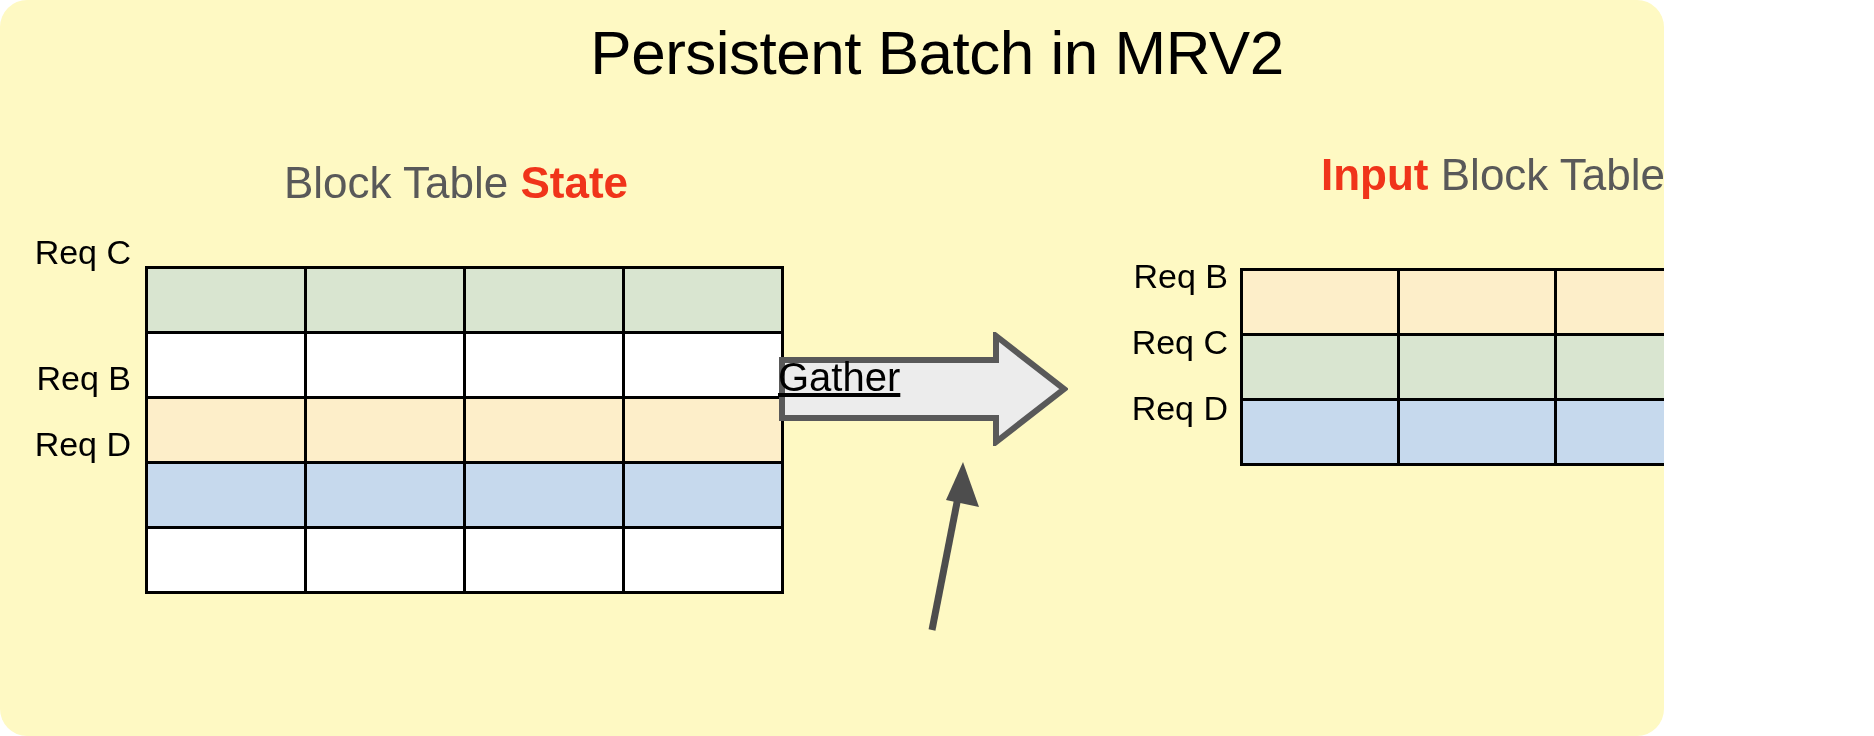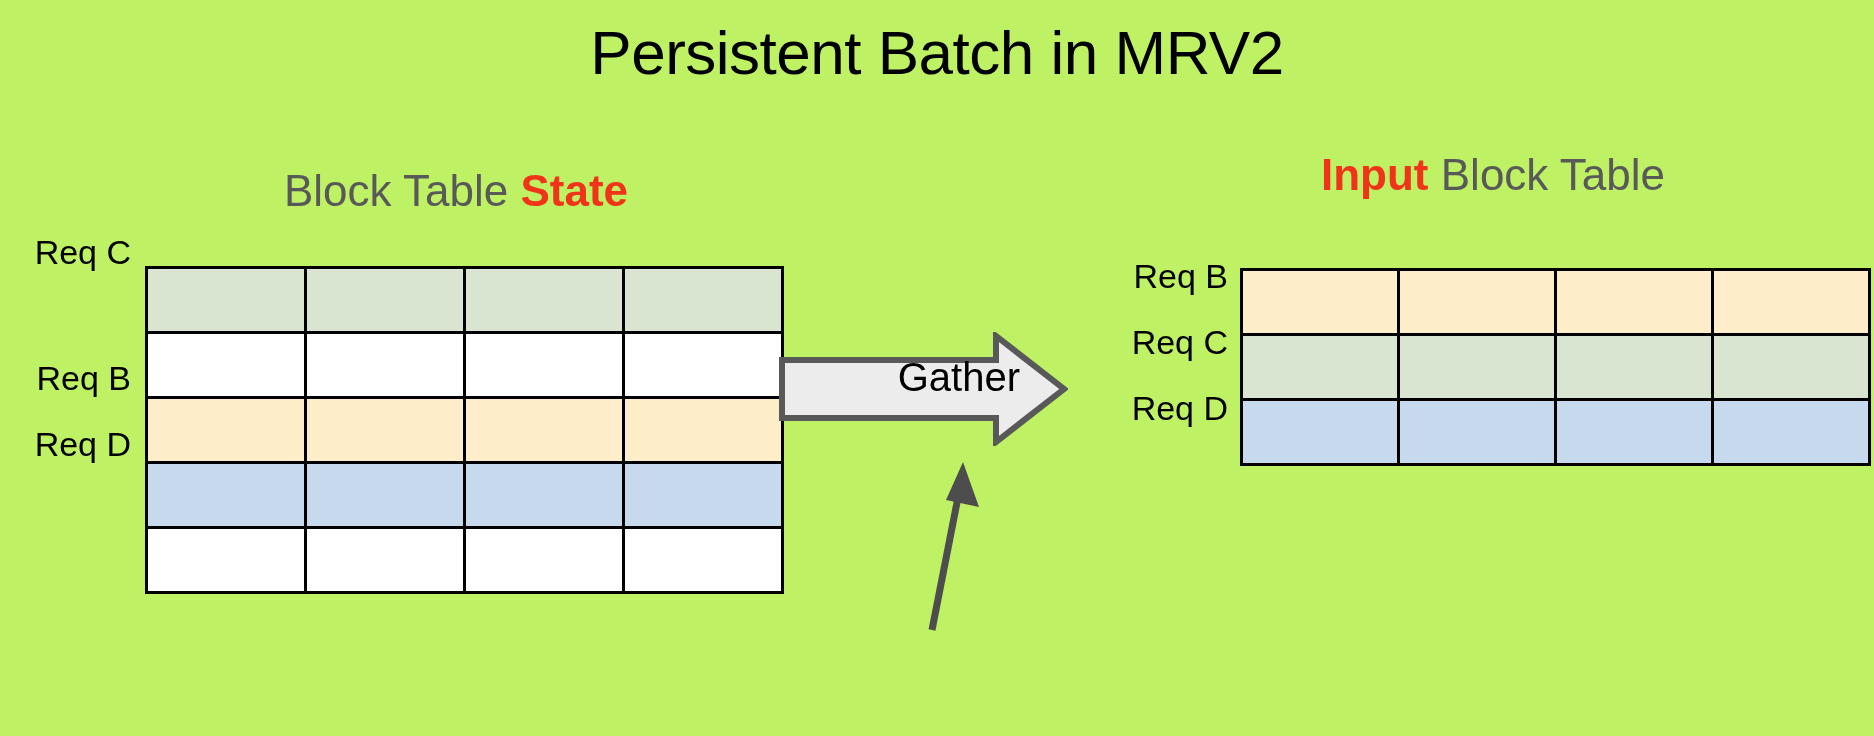--- a/index.html
+++ b/index.html
@@ -6,24 +6,25 @@
     margin: 0;
     padding: 0;
     background: #ffffff;
   }
   body {
     font-family: "Liberation Sans", sans-serif;
     -webkit-font-smoothing: antialiased;
   }
   #canvas {
     position: relative;
-    width: 1874px;
+    width: 1664px;
     height: 736px;
-    background: #bef264;
+    background: #fef9c3;
     overflow: hidden;
+    border-radius: 27px;
   }
 
   
   #page-title {
     position: absolute;
     left: 0;
     top: 14px;
     width: 1874px;
     text-align: center;
     font-size: 62px;
@@ -39,21 +40,21 @@
     font-size: 44px;
     line-height: 54px;
     color: #595959;
     font-weight: 400;
     white-space: nowrap;
   }
   .section-heading .accent {
     color: #f0341a;
     font-weight: bold;
   }
-  #heading-left  { left: 142px;  top: 164px; width: 628px; text-align: center; }
+  #heading-left  { left: 142px;  top: 156px; width: 628px; text-align: center; }
   #heading-right { left: 1184px; top: 148px; width: 618px; text-align: center; }
 
   
   .block-table {
     position: absolute;
     border-collapse: collapse;
     border-spacing: 0;
     table-layout: fixed;
     background: #ffffff;
   }
@@ -110,25 +111,26 @@
     top: 332px;
     width: 290px;
     height: 114px;
   }
   #gather-arrow svg { display: block; width: 290px; height: 114px; }
   #gather-label {
     position: absolute;
     left: 778px;
     top: 353px;
     width: 242px;
-    text-align: right;
+    text-align: left;
     font-size: 40px;
     line-height: 48px;
     color: #000000;
     white-space: nowrap;
+    text-decoration: underline;
   }
 
   
   #req-order-caption {
     position: absolute;
     left: 380px;
     top: 641px;
     width: 840px;
     text-align: center;
     font-size: 42px;

